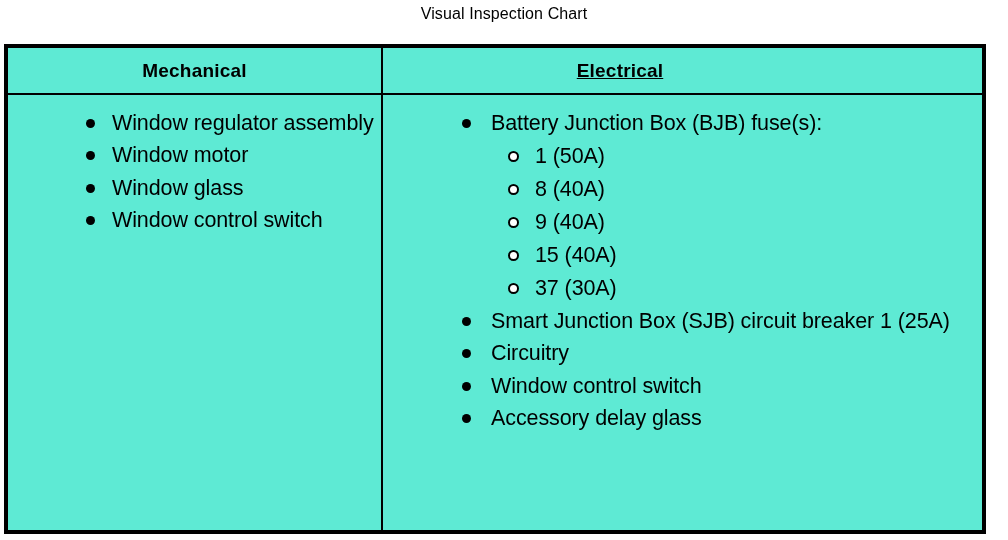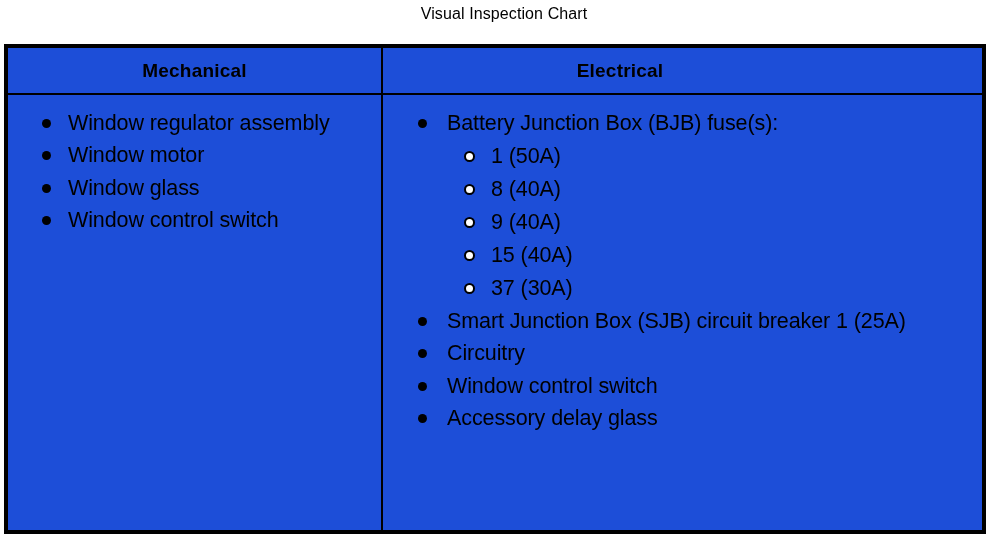--- a/index.html
+++ b/index.html
@@ -32,21 +32,21 @@
 
   
   #inspection-table {
     position: absolute;
     left: 4px;
     top: 44px;
     width: 982px;
     height: 490px;
     box-sizing: border-box;
     border: 4px solid #000000;
-    background: #1d4ed8;
+    background: #5eead4;
   }
 
   .table-inner {
     position: relative;
     width: 100%;
     height: 100%;
   }
 
   
   #table-header-row {
@@ -63,36 +63,37 @@
     top: 0;
     height: 45px;
     line-height: 45px;
     text-align: center;
     font-size: 19px;
     font-weight: 700;
     letter-spacing: 0.2px;
     white-space: nowrap;
   }
   #header-mechanical { left: 0;     width: 373px; }
-  #header-electrical { left: 375px; width: 474px; }
+  #header-electrical { left: 375px; width: 474px; text-decoration: underline; }
 
   
   #column-divider {
     position: absolute;
     left: 373px;
     top: 0;
     width: 2px;
     height: 482px;
     background: #000000;
   }
 
   
   .column-body {
     position: absolute;
     top: 47px;
+    padding-left: 44px;
   }
   #mechanical-body { left: 0;     width: 373px; }
   #electrical-body { left: 375px; width: 599px; }
 
   
   .list-item {
     position: relative;
     height: 32.6px;
     white-space: nowrap;
   }

